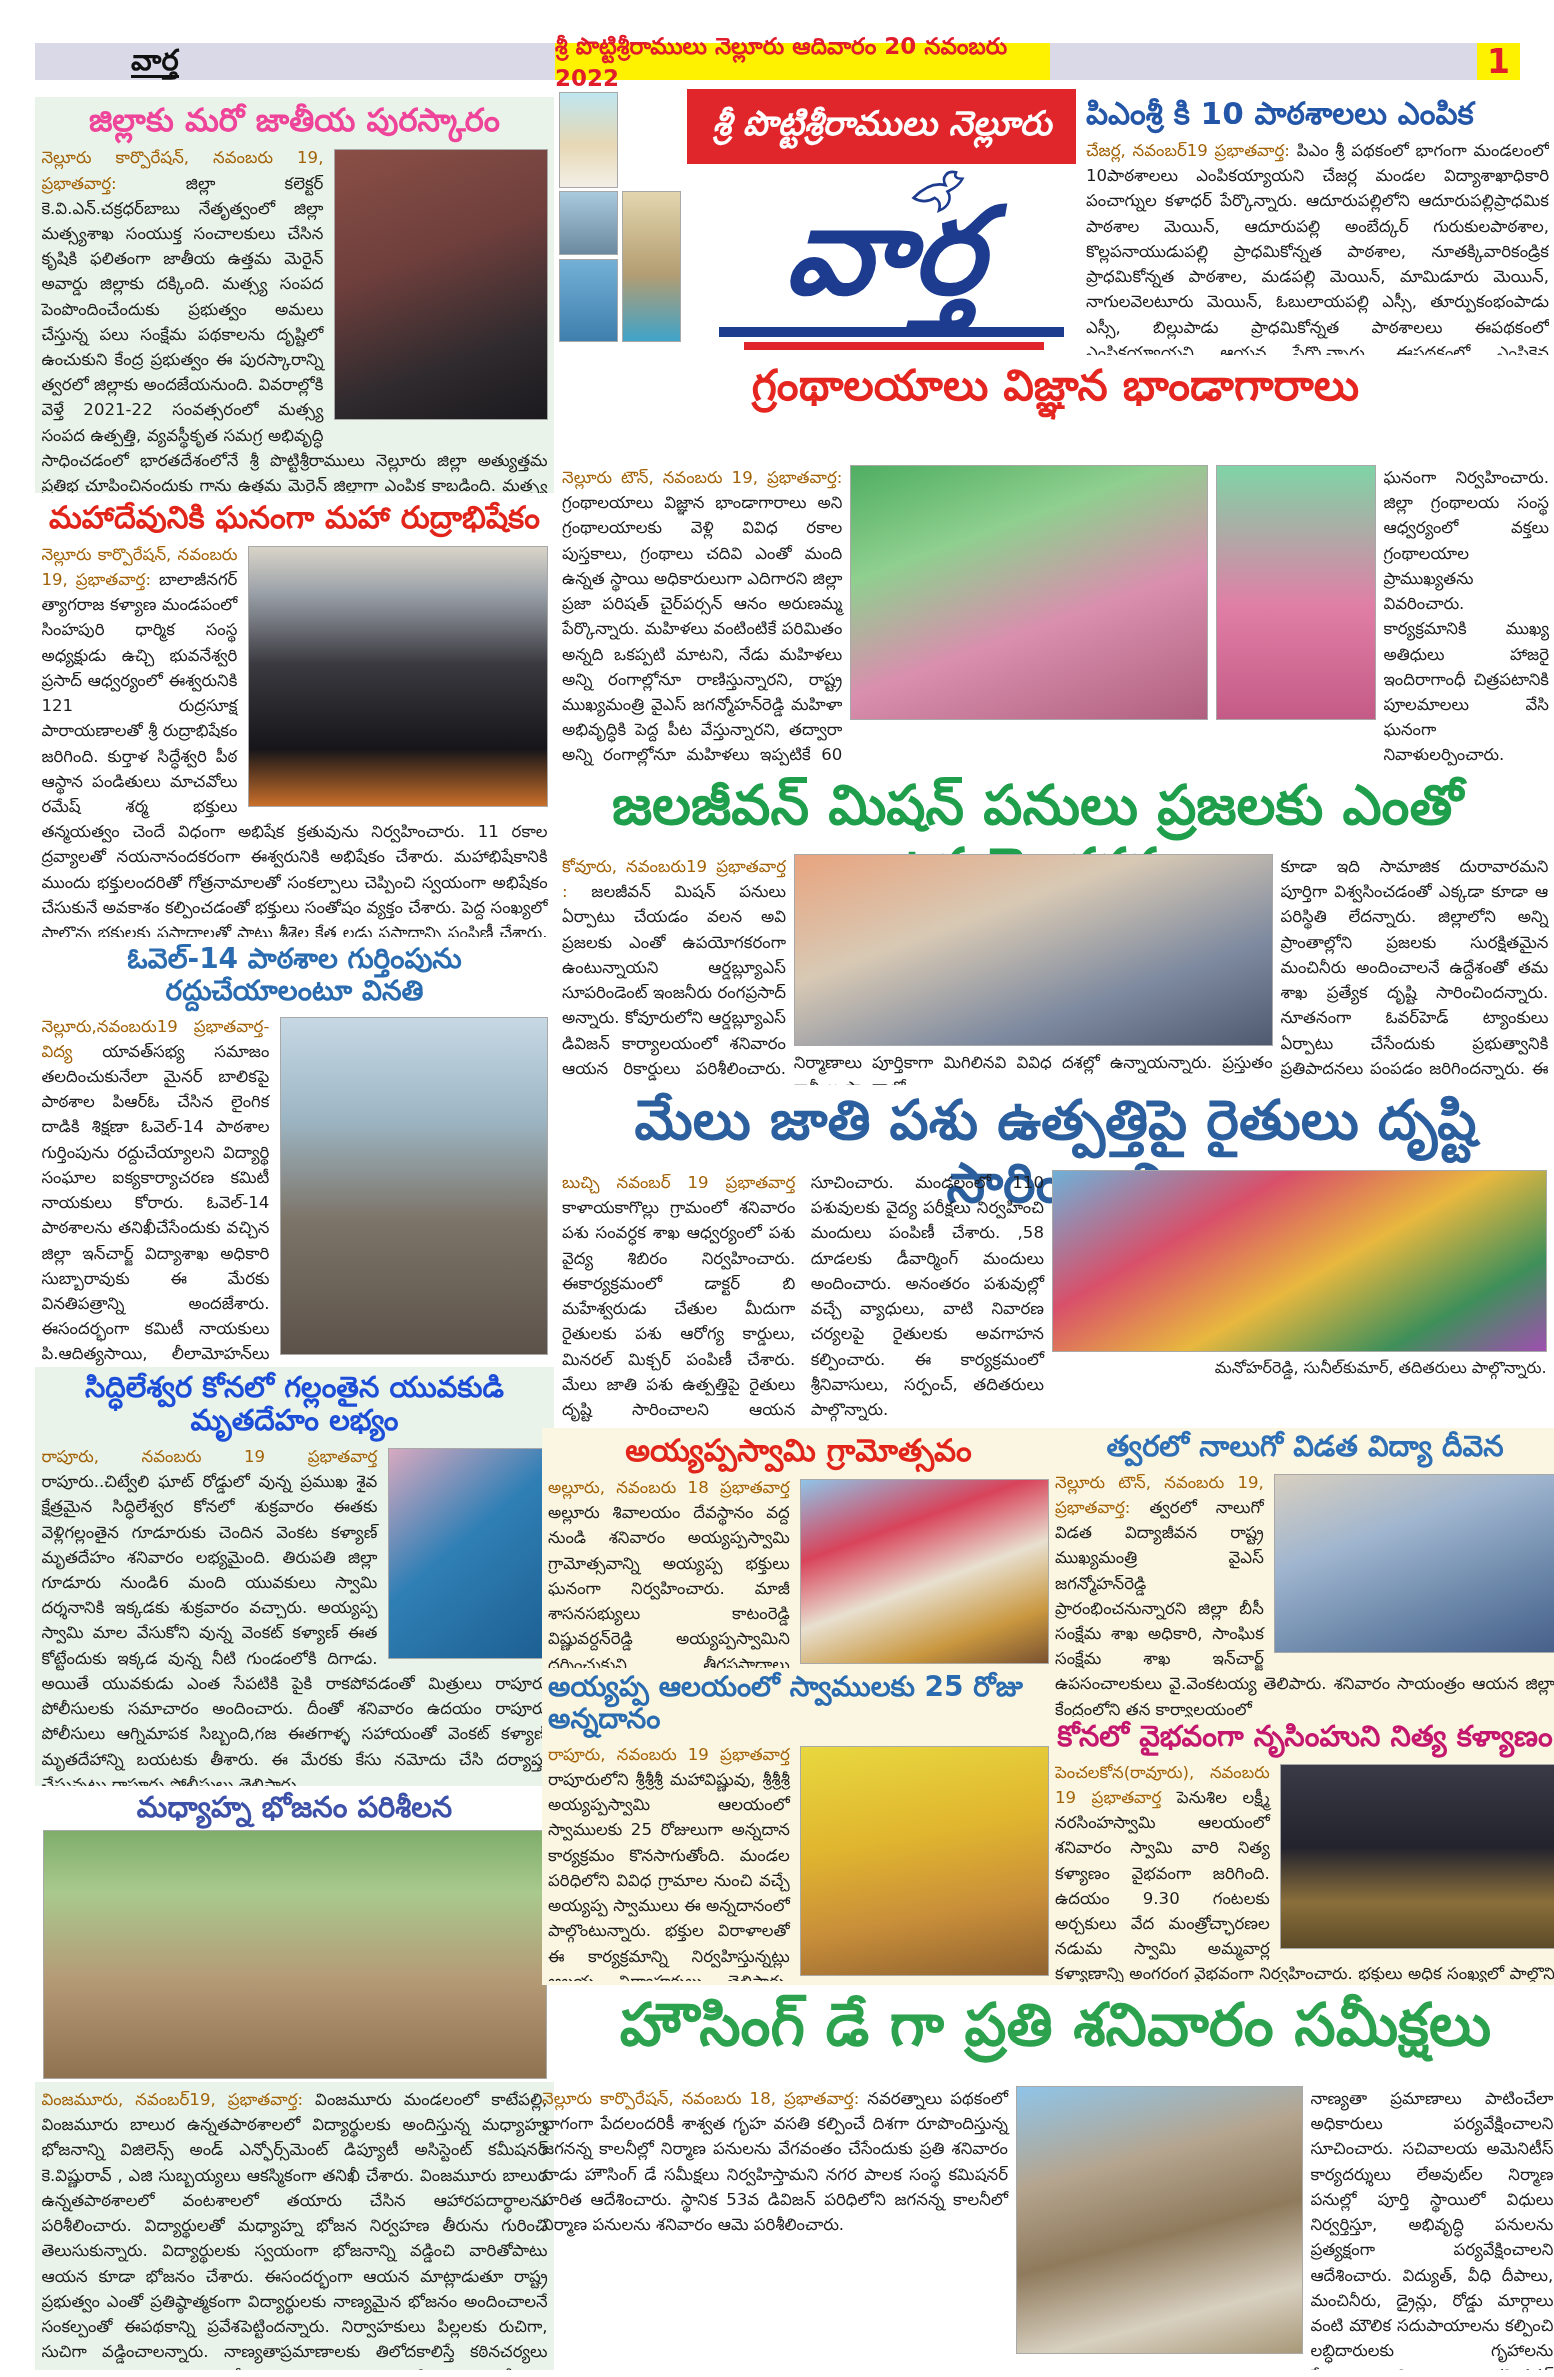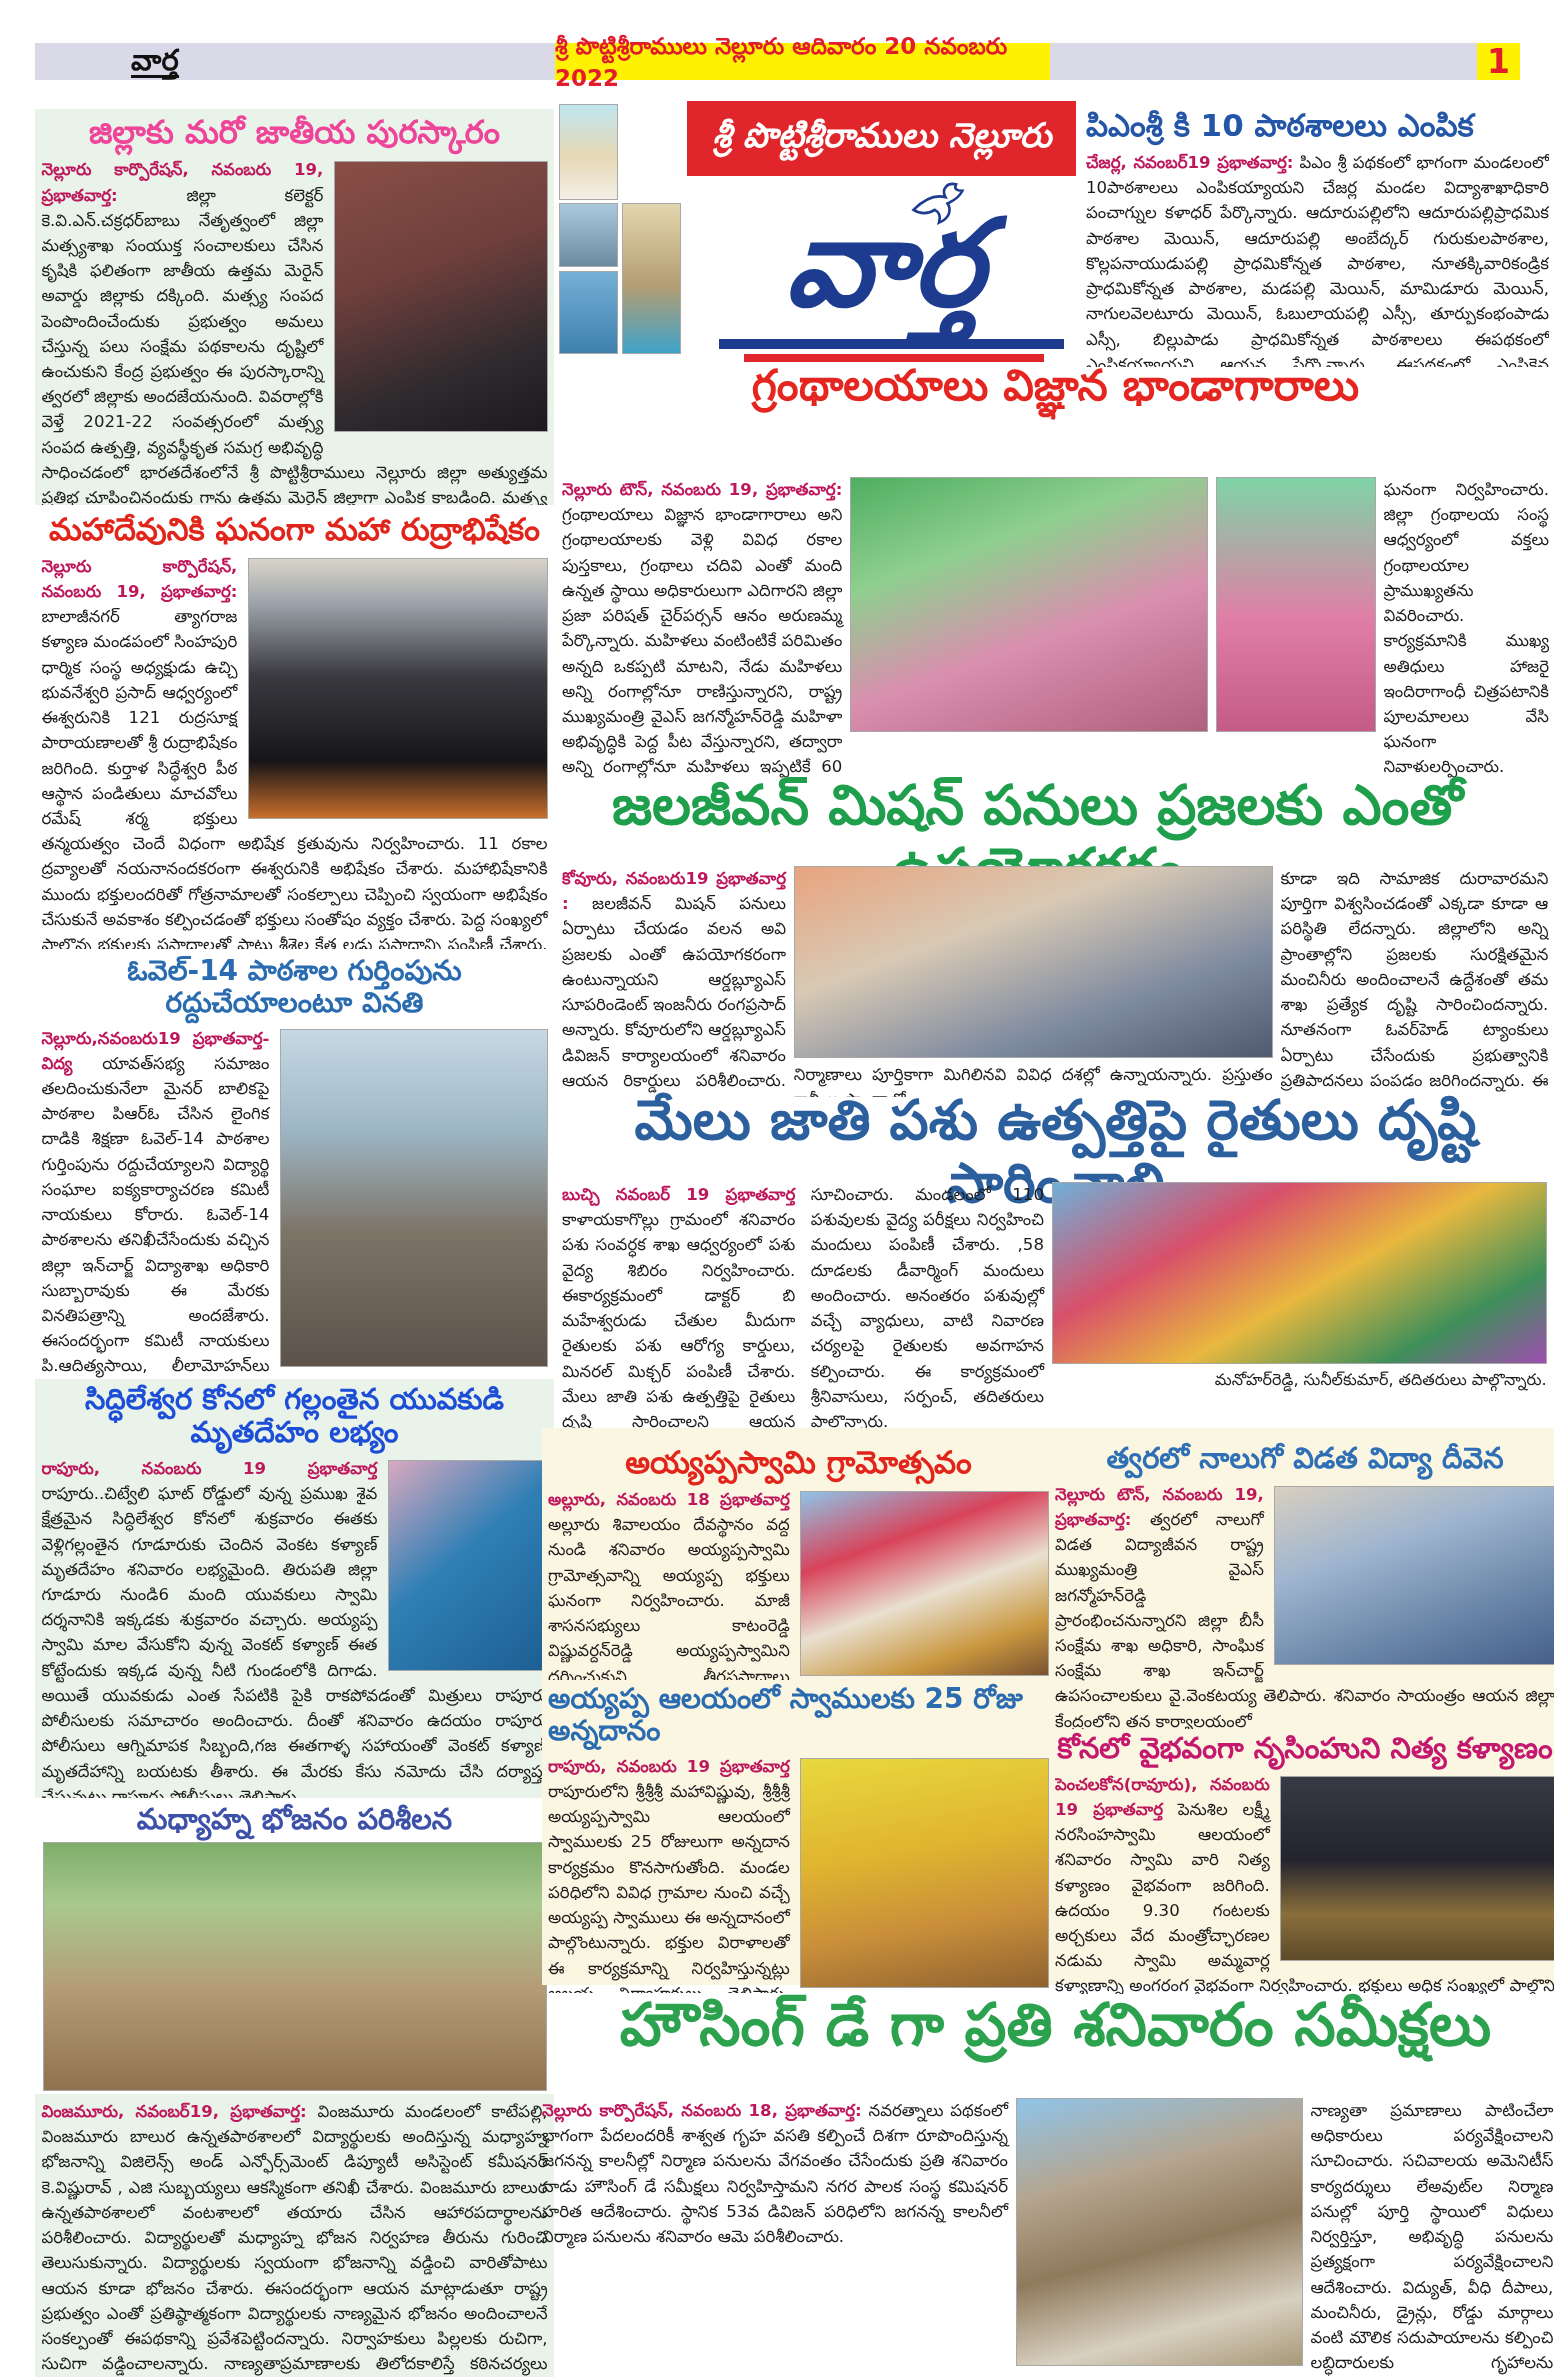--- a/index.html
+++ b/index.html
@@ -11,25 +11,25 @@
   .topbar{background:#d9d9e8;display:flex;align-items:center;}
   .tb-logo{font-weight:bold;font-size:29px;color:#111;border-bottom:3.2px solid #111;
            margin-left:96px;line-height:1.05;}
   .tb-center{position:absolute;left:520px;top:0;width:495px;height:100%;background:#fff200;
              display:flex;align-items:center;justify-content:center;color:#e11d2b;
              font-weight:bold;font-size:23px;}
   .tb-page{position:absolute;right:0;top:0;width:43px;height:100%;background:#fff200;
            display:flex;align-items:center;justify-content:center;color:#e11d2b;
            font-weight:bold;font-size:33px;}
   
-  .art{position:absolute;overflow:hidden;margin-top:12px;}
+  .art{position:absolute;overflow:hidden;}
   .mint{background:#eaf3e9;}
   .cream{background:#fbf6e2;}
   .hl{font-weight:bold;text-align:center;line-height:1.15;margin:0 0 6.4px 0;}
-  .dl{font-weight:bold;color:#be185d;}
+  .dl{font-weight:normal;color:#a16207;}
   .bd{font-size:16.6px;line-height:1.52;text-align:justify;color:#1c1c1c;margin:0;}
   .cap{font-size:16px;line-height:1.4;color:#1c1c1c;}
   .ph{border:0.6px solid #a8a8a8;box-sizing:border-box;}
   .fr{float:right;margin:3.8px 0 5.1px 10.2px;}
   
   .mh-band{position:absolute;left:128px;top:0;width:390px;height:75px;background:#e0252b;
            display:flex;align-items:center;justify-content:center;color:#fff;
            font-weight:bold;font-size:34px;}
   .mh-brand{position:absolute;left:134px;top:82px;width:383px;height:160px;
             display:flex;align-items:center;justify-content:center;color:#1d3c8f;

